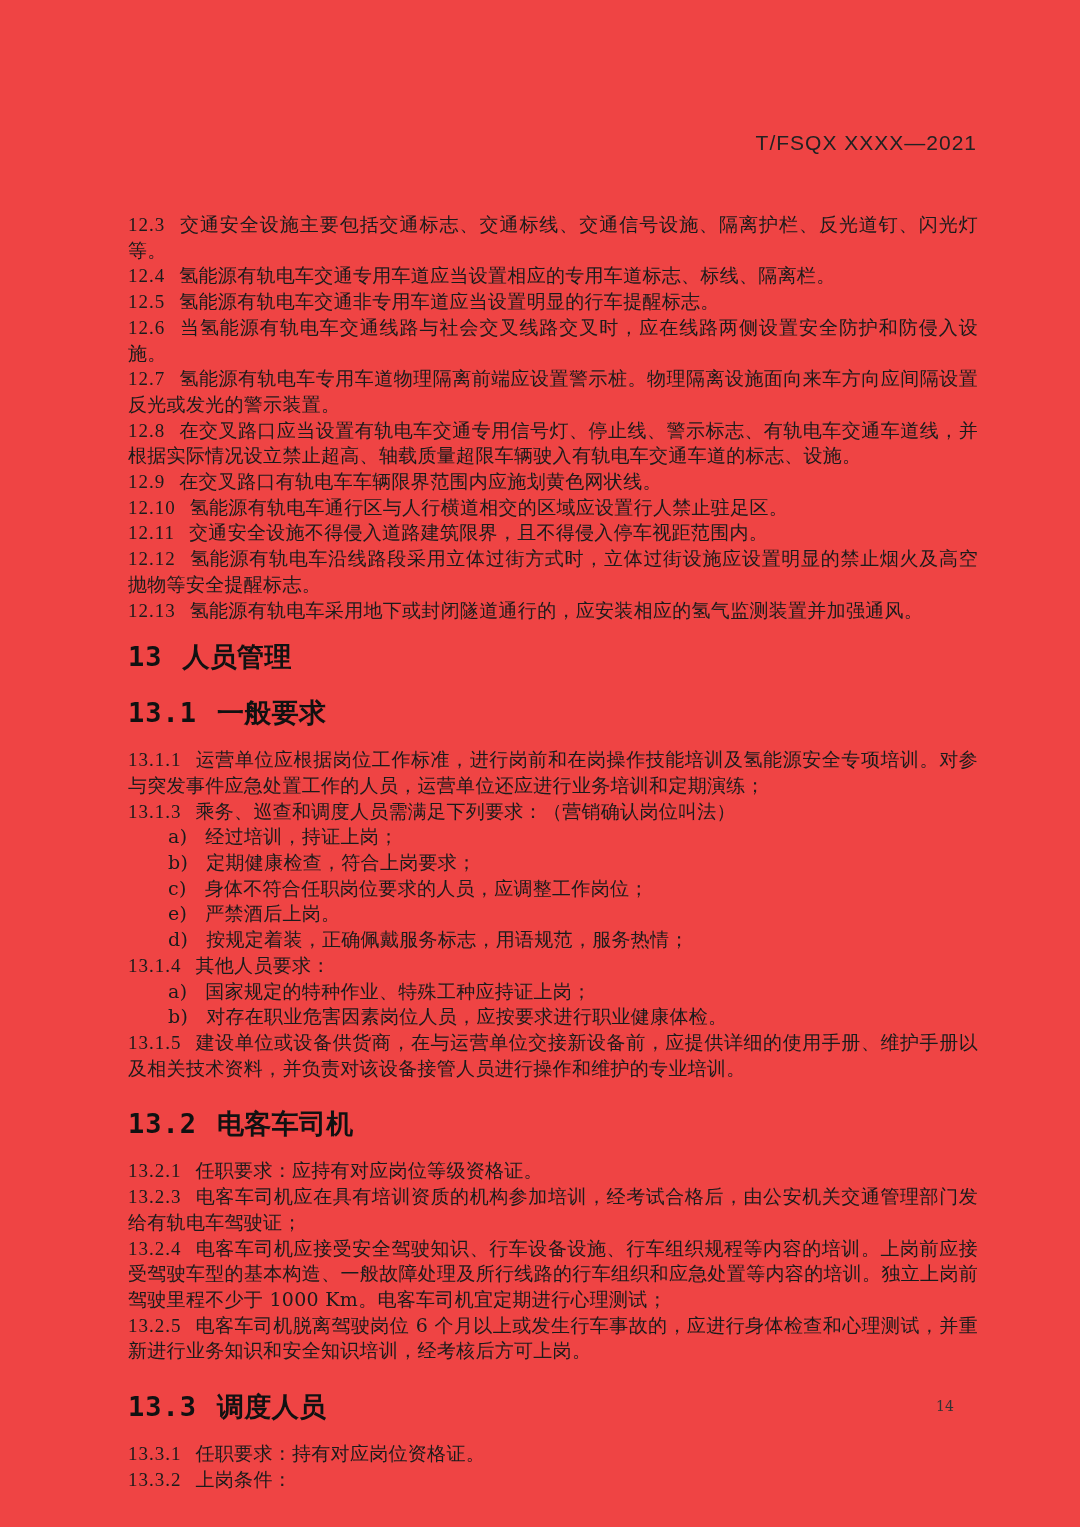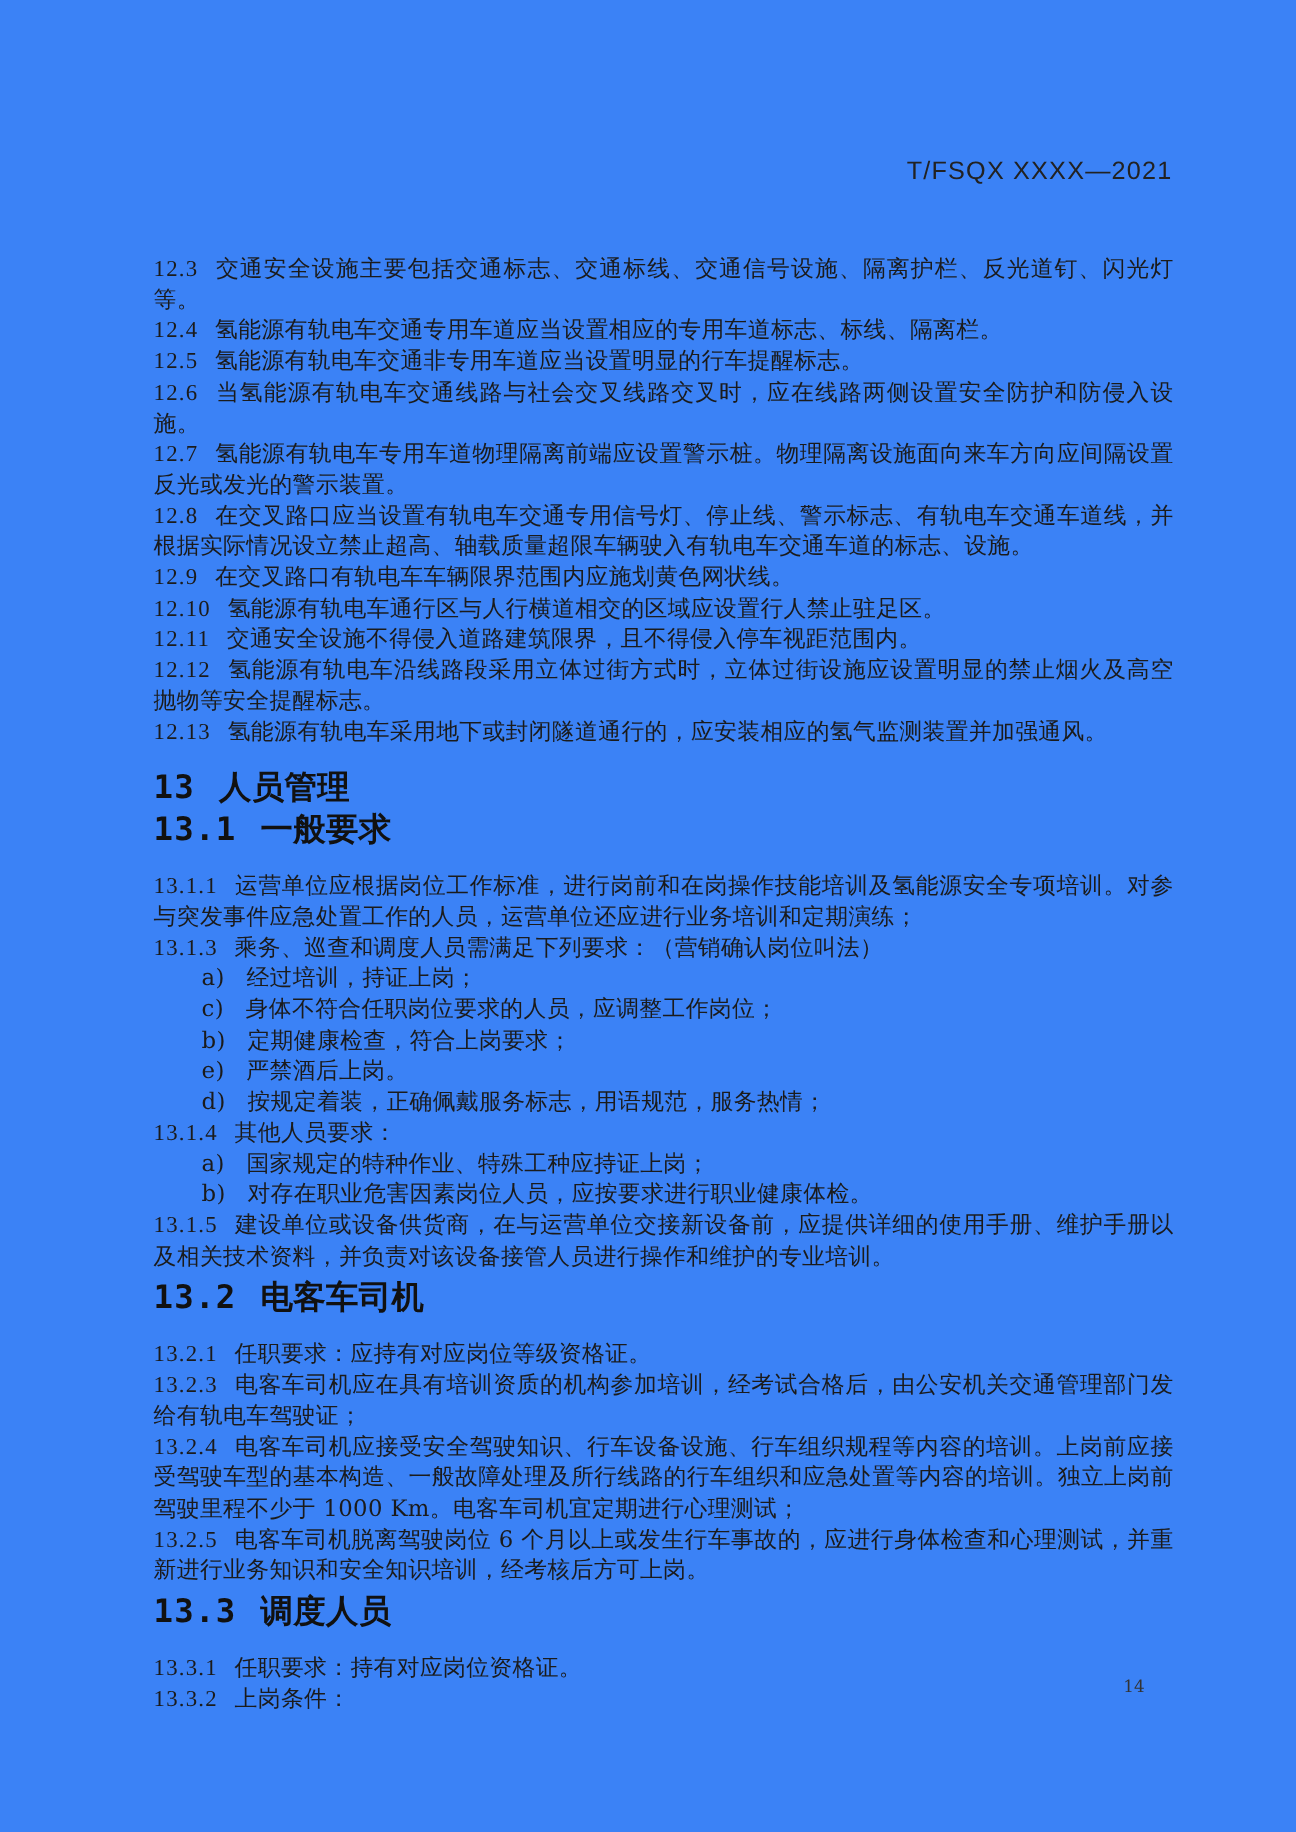--- a/index.html
+++ b/index.html
@@ -11,21 +11,21 @@
     width: 1080px;
     height: 1527px;
     position: relative;
     overflow: hidden;
     font-family: "DejaVu Serif", "Liberation Serif", serif;
     color: #1b1b1b;
   }
   .page {
     position: absolute;
     inset: 0;
-    background: #3b82f6;
+    background: #ef4444;
   }
   .doc-header {
     position: absolute;
     top: 131px;
     left: 0;
     right: 103px;
     text-align: right;
     font-family: "Liberation Sans", "DejaVu Sans", sans-serif;
     font-size: 21px;
     letter-spacing: 1px;
@@ -58,21 +58,21 @@
     margin-right: 18px;
   }
   h2.section, h3.subsection {
     font-family: "DejaVu Sans", "Liberation Sans", sans-serif;
     font-weight: bold;
     font-size: 27px;
     line-height: 26px;
     color: #111;
   }
   h2.section { margin: 21px 0 0 0; }
-  h3.subsection { margin: 9px 0 21px 0; }
+  h3.subsection { margin: 30px 0 21px 0; }
   .hnum {
     font-family: "DejaVu Sans Mono", "Liberation Mono", monospace;
     letter-spacing: 1px;
     margin-right: 20px;
     font-weight: bold;
   }
   .page-number {
     position: absolute;
     top: 1398px;
     left: 936px;
@@ -103,22 +103,22 @@
     <p class="clause"><span class="cnum">12.13</span><span>氢能源有轨电车采用地下或封闭隧道通行的，应安装相应的氢气监测装置并加强通风。</span></p>
 
     <h2 class="section"><span class="hnum">13</span><span>人员管理</span></h2>
 
     <h3 class="subsection"><span class="hnum">13.1</span><span>一般要求</span></h3>
 
     <p class="clause"><span class="cnum">13.1.1</span><span>运营单位应根据岗位工作标准，进行岗前和在岗操作技能培训及氢能源安全专项培训。对参与突发事件应急处置工作的人员，运营单位还应进行业务培训和定期演练；</span></p>
     <p class="clause"><span class="cnum">13.1.3</span><span>乘务、巡查和调度人员需满足下列要求：（营销确认岗位叫法）</span></p>
 
     <p class="sub"><span class="letter">a)</span><span>经过培训，持证上岗；</span></p>
+    <p class="sub"><span class="letter">b)</span><span>定期健康检查，符合上岗要求；</span></p>
     <p class="sub"><span class="letter">c)</span><span>身体不符合任职岗位要求的人员，应调整工作岗位；</span></p>
-    <p class="sub"><span class="letter">b)</span><span>定期健康检查，符合上岗要求；</span></p>
     <p class="sub"><span class="letter">e)</span><span>严禁酒后上岗。</span></p>
     <p class="sub"><span class="letter">d)</span><span>按规定着装，正确佩戴服务标志，用语规范，服务热情；</span></p>
 
     <p class="clause"><span class="cnum">13.1.4</span><span>其他人员要求：</span></p>
 
     <p class="sub"><span class="letter">a)</span><span>国家规定的特种作业、特殊工种应持证上岗；</span></p>
     <p class="sub"><span class="letter">b)</span><span>对存在职业危害因素岗位人员，应按要求进行职业健康体检。</span></p>
 
     <p class="clause"><span class="cnum">13.1.5</span><span>建设单位或设备供货商，在与运营单位交接新设备前，应提供详细的使用手册、维护手册以及相关技术资料，并负责对该设备接管人员进行操作和维护的专业培训。</span></p>
 

